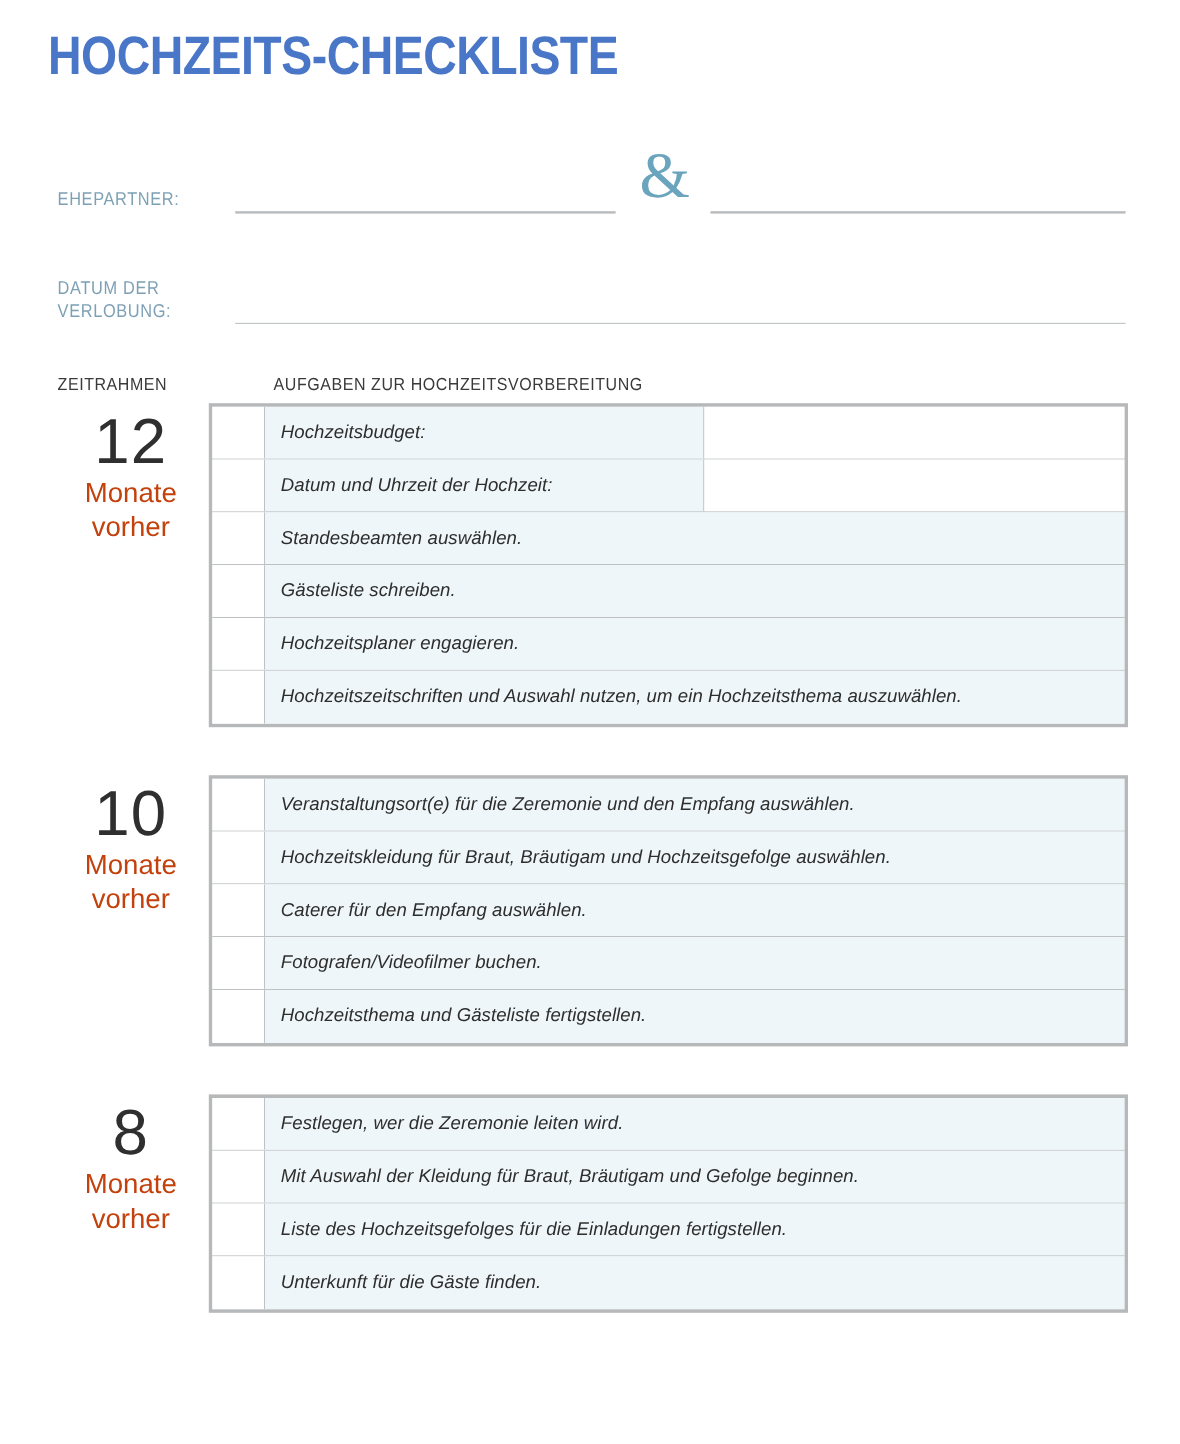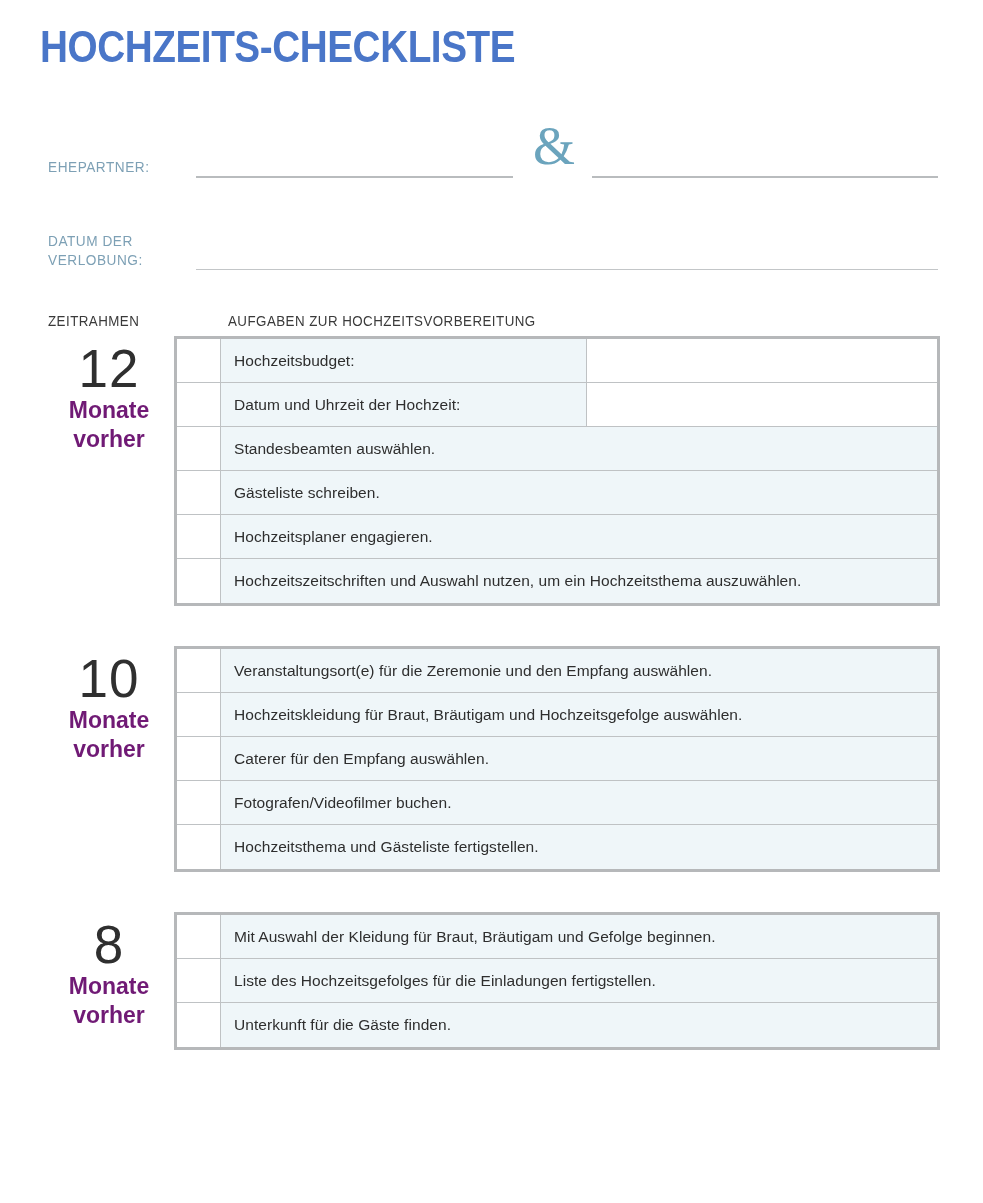--- a/index.html
+++ b/index.html
@@ -140,24 +140,24 @@
   .timeframe .num {
     font-size: 53px;
     font-weight: 300;
     line-height: 54px;
     letter-spacing: 1px;
     font-family: "Liberation Sans", sans-serif;
     display: block;
   }
   .timeframe .unit {
     font-size: 23px;
-    font-weight: 700;
+    font-weight: 400;
     line-height: 29px;
     display: block;
-    color: #701a75;
+    color: #c2410c;
   }
 
   .tbl {
     position: absolute;
     left: 174px;
     top: 0;
     width: 766px;
     box-sizing: border-box;
     border: 3px solid #b6b8ba;
     background: #ffffff;
@@ -183,20 +183,21 @@
     background: #eff6f9;
     box-sizing: border-box;
     display: flex;
     align-items: center;
     padding-left: 13px;
     font-size: 15.5px;
     color: #2e2e2e;
     letter-spacing: 0.05px;
     white-space: nowrap;
     overflow: hidden;
+    font-style: italic;
   }
   .row.split .task {
     flex: 0 0 366px;
     width: 366px;
     border-right: 1.5px solid #bfc2c4;
   }
   .fill {
     flex: 1 1 auto;
     background: #ffffff;
     box-sizing: border-box;
@@ -290,20 +291,24 @@
       </div>
       <div class="section" style="top: 912px;">
         <div class="timeframe" style="top: 6px;">
           <span class="num">8</span>
           <span class="unit">Monate</span>
           <span class="unit">vorher</span>
         </div>
         <div class="tbl">
           <div class="row">
             <div class="cb"></div>
+            <div class="task">Festlegen, wer die Zeremonie leiten wird.</div>
+          </div>
+          <div class="row">
+            <div class="cb"></div>
             <div class="task">Mit Auswahl der Kleidung für Braut, Bräutigam und Gefolge beginnen.</div>
           </div>
           <div class="row">
             <div class="cb"></div>
             <div class="task">Liste des Hochzeitsgefolges für die Einladungen fertigstellen.</div>
           </div>
           <div class="row">
             <div class="cb"></div>
             <div class="task">Unterkunft für die Gäste finden.</div>
           </div>

